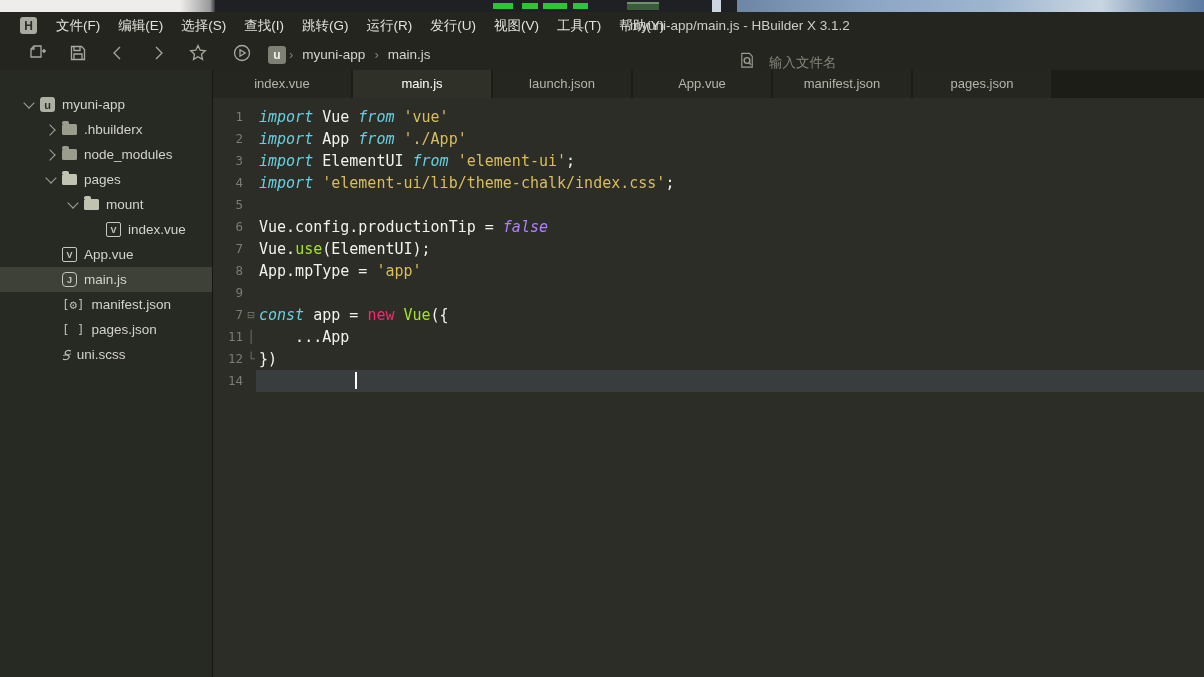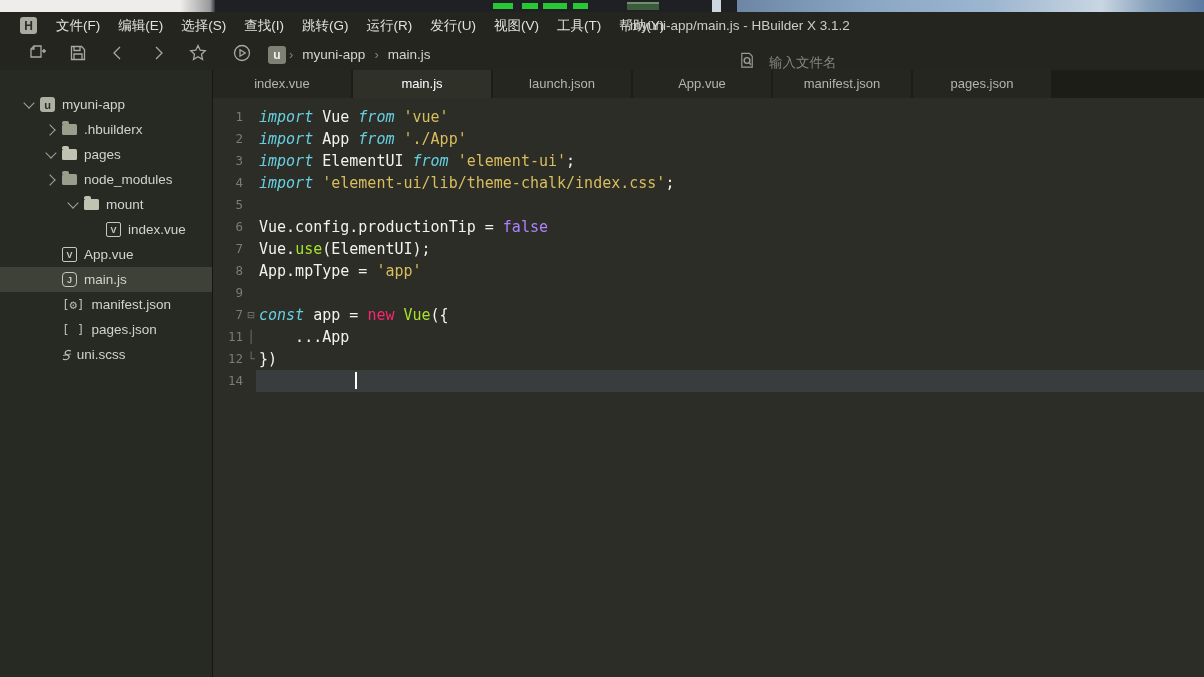--- a/index.html
+++ b/index.html
@@ -79,21 +79,21 @@
 
   .code{flex:1;padding-top:8px;font-family:"DejaVu Sans Mono",monospace;font-size:15px;overflow:hidden;}
   .cl{height:22px;line-height:22px;display:flex;white-space:pre;}
   .cl.cur{background:linear-gradient(90deg,transparent 43px,var(--current-line,#3a3d3e) 43px);gap:48px;}
   .ln{width:30px;flex:none;text-align:right;color:#7b7d72;font-size:12.5px;}
   .fold{width:16px;flex:none;text-align:center;color:#6d6f64;font-size:12px;line-height:22px;}
   .ct{flex:1;}
   .t-k{color:var(--syn-keyword,#67cfe0);font-style:italic;}
   .t-i{color:var(--syn-plain,#f2f2ec);}
   .t-s{color:var(--syn-string,#d9bd5e);}
-  .t-p{color:var(--syn-constant,#ae81ff);}
+  .t-p{color:var(--syn-constant,#ae81ff);font-style:italic;}
   .t-g{color:var(--syn-function,#a6e22e);}
   .t-r{color:var(--syn-operator,#f92672);}
   .t-u{color:var(--syn-keyword,#67cfe0);text-decoration:underline;}
   .cursor{display:inline-block;width:2px;height:17px;background:#ffffff;vertical-align:-3px;}
 </style>
 </head>
 <body>
 
 <div class="strip">
   <div class="s-light"></div>
@@ -191,31 +191,31 @@
         </div>
         <div class="trow" style="padding-left: 40px;">
           <span class="slot">
             <span class="chev closed"></span>
           </span>
           <span class="ico folder"></span>
           <span>.hbuilderx</span>
         </div>
         <div class="trow" style="padding-left: 40px;">
           <span class="slot">
+            <span class="chev closed"></span>
+          </span>
+          <span class="ico folder"></span>
+          <span>node_modules</span>
+        </div>
+        <div class="trow" style="padding-left: 40px;">
+          <span class="slot">
             <span class="chev open"></span>
           </span>
           <span class="ico folder-open"></span>
           <span>pages</span>
-        </div>
-        <div class="trow" style="padding-left: 40px;">
-          <span class="slot">
-            <span class="chev closed"></span>
-          </span>
-          <span class="ico folder"></span>
-          <span>node_modules</span>
         </div>
         <div class="trow" style="padding-left: 62px;">
           <span class="slot">
             <span class="chev open"></span>
           </span>
           <span class="ico folder-open"></span>
           <span>mount</span>
         </div>
         <div class="trow" style="padding-left: 84px;">
           <span class="slot"></span>

